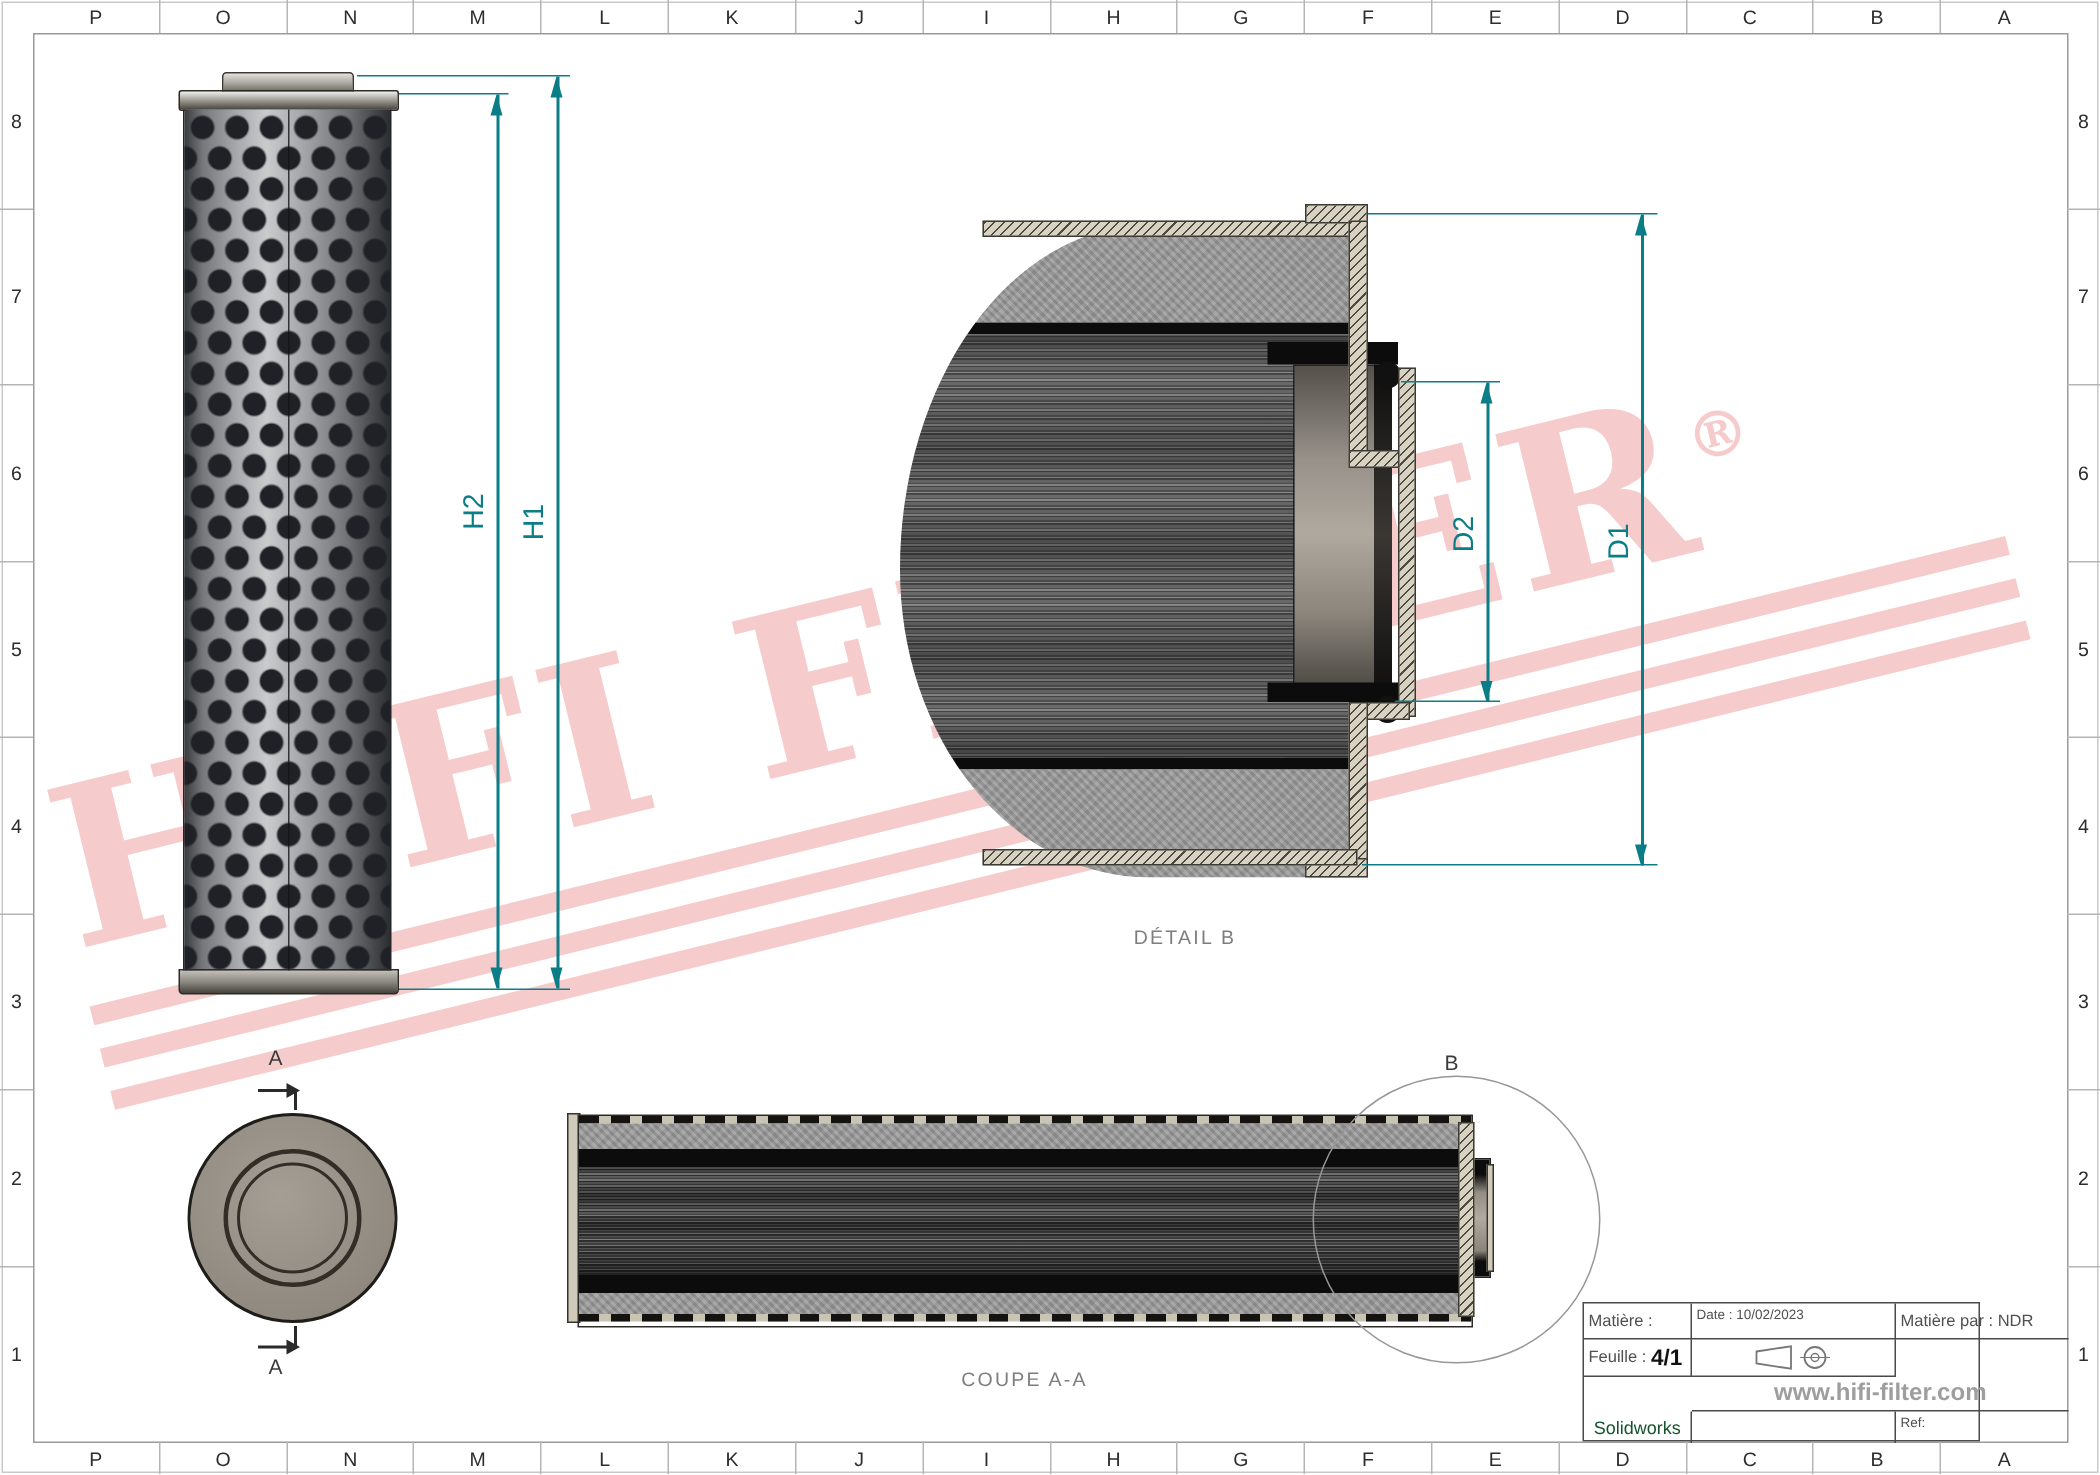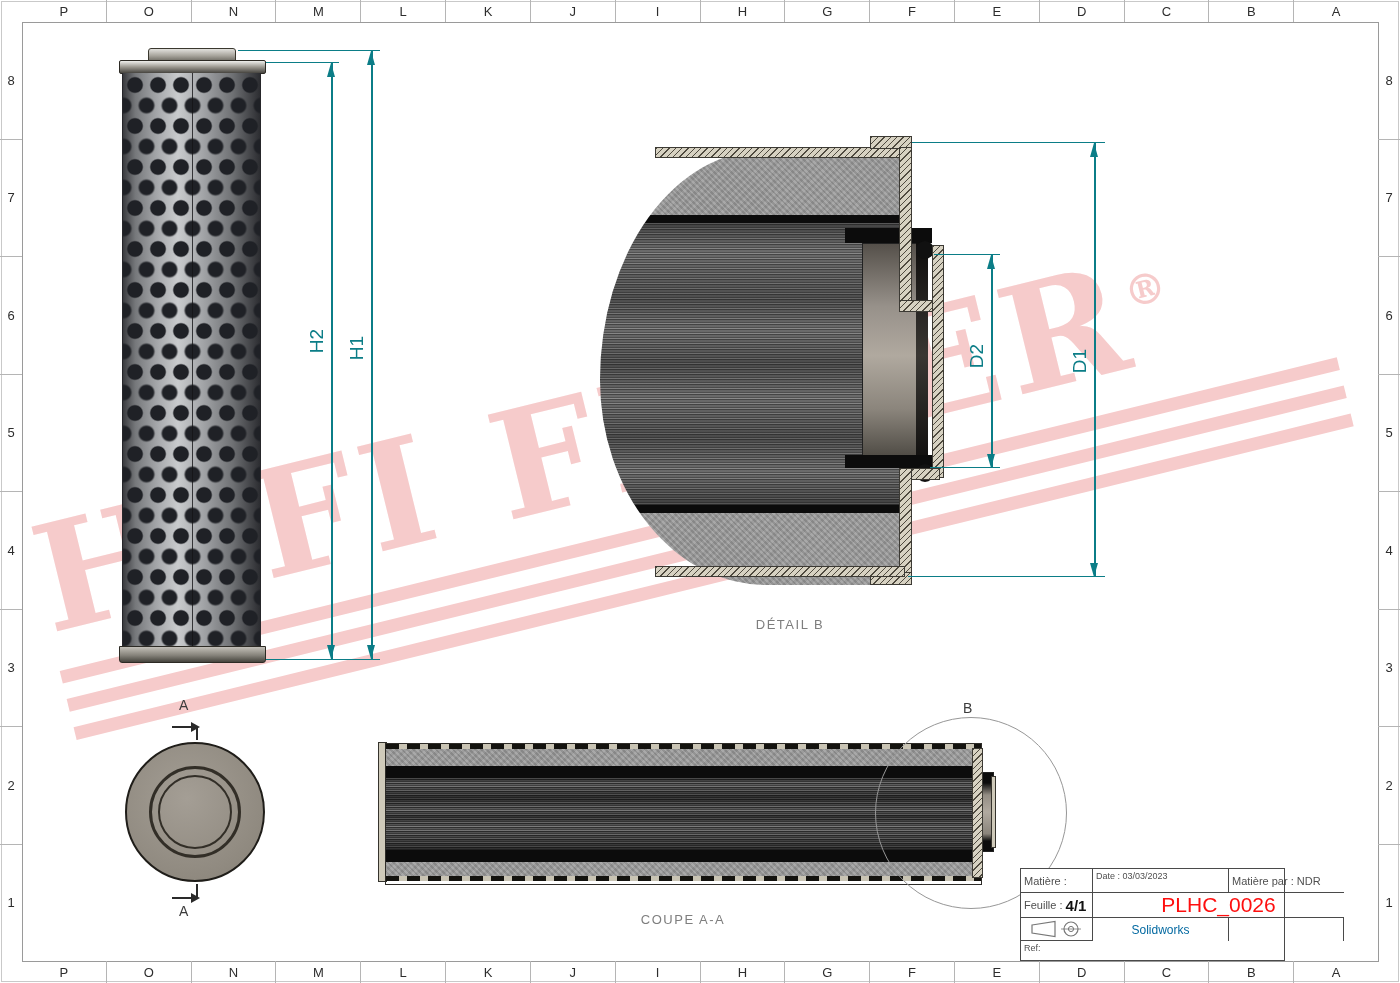--- a/index.html
+++ b/index.html
@@ -34,21 +34,21 @@
   .textured{background-color:#9b9b9b;
             background-image:repeating-linear-gradient(45deg,rgba(255,255,255,.09) 0 2px,rgba(0,0,0,.08) 2px 4px),
                              repeating-linear-gradient(-45deg,rgba(255,255,255,.05) 0 3px,rgba(0,0,0,.06) 3px 6px);}
   .pleats{background-image:
       linear-gradient(180deg,rgba(0,0,0,.38) 0,rgba(0,0,0,0) 10%,rgba(0,0,0,.28) 27%,rgba(0,0,0,0) 38%,
                       rgba(0,0,0,.30) 50%,rgba(0,0,0,0) 62%,rgba(0,0,0,.3) 76%,rgba(0,0,0,0) 88%,rgba(0,0,0,.4) 100%),
       repeating-linear-gradient(180deg,#8a8a8a 0 1px,#474747 1px 2px,#6b6b6b 2px 4px,#525252 4px 5px);}
   .sectmark{z-index:3;background:#2a2a2a;}
   .sectlabel{z-index:3;color:#3c3c3c;font-size:14px;}
   
-  .tblock{left:1020px;top:868px;width:265px;height:93px;z-index:10;background:#fff;
+  .tblock{left:1055px;top:868px;width:265px;height:93px;z-index:10;background:#fff;
           display:grid;grid-template-columns:72px 136px 115px;grid-template-rows:24px 25px 23px 21px;
           border:1px solid #4a4a4a;box-sizing:border-box;font-size:11px;color:#4f4f4f;}
   .tc{border-right:1px solid #4a4a4a;border-bottom:1px solid #4a4a4a;display:flex;align-items:center;
       padding:0 3px;overflow:hidden;box-sizing:border-box;}
   .tc.last{border-right:none;}
   .tc.bot{border-bottom:none;}
   .span2{grid-column:2/4;justify-content:center;}
 </style>
 </head>
 <body>
@@ -244,41 +244,41 @@
   </div>
   <div class="abs" style="left:875px;top:717px;width:190px;height:190px;border:1px solid #979797;border-radius:50%;z-index:5;"></div>
   <div class="abs sectlabel" style="left:963px;top:700px;z-index:5;">B</div>
   <div class="abs viewlabel" style="left:593px;top:912px;width:180px;">COUPE A-A</div>
 
   <div class="abs tblock">
     <div class="tc">
         <span>Matière :</span>
       </div>
     <div class="tc" style="font-size:9px;align-items:flex-start;padding-top:2px;">
-        <span>Date : 03/03/2023</span>
+        <span>Date : 10/02/2023</span>
       </div>
     <div class="tc last">
         <span>Matière par : NDR</span>
       </div>
 
     <div class="tc"><span>Feuille :</span>&nbsp;<b id="feuille-val" style="font-size:15px;color:#111;">4/1</b></div>
-    <div class="tc last span2" style="font-size: 21px; color: rgb(254, 15, 15);" id="part-number">
-        <span>PLHC_0026</span>
-      </div>
 
     <div class="tc" style="justify-content:center;">
       <svg width="58" height="18" viewBox="0 0 58 18">
         <path d="M4 5 L27 1.5 L27 16.5 L4 13 Z" fill="none" stroke="#777" stroke-width="1.2"></path>
         <circle cx="43" cy="9" r="7" fill="none" stroke="#777" stroke-width="1.2"></circle>
         <circle cx="43" cy="9" r="2.6" fill="none" stroke="#777" stroke-width="1"></circle>
         <line x1="33" y1="9" x2="53" y2="9" stroke="#777" stroke-width="0.8"></line>
       </svg>
     </div>
-
-    <div class="tc bot" style="justify-content:center;color:#0369a1;font-size:12px;">
+    <div class="tc last span2" style="font-weight: bold; font-size: 16px; color: rgb(158, 158, 158);" id="website">
+        <span>www.hifi-filter.com</span>
+      </div>
+
+    <div class="tc bot" style="justify-content:center;color:#14532d;font-size:12px;">
         <span>Solidworks</span>
       </div>
     <div class="tc bot" style="justify-content: center; font-weight: bold; font-size: 17px; color: rgb(227, 6, 19);" id="brand">
         <span></span>
       </div>
     <div class="tc bot last" style="align-items:flex-start;font-size:9px;padding-top:2px;">
         <span>Ref:</span>
       </div>
   </div>
 

